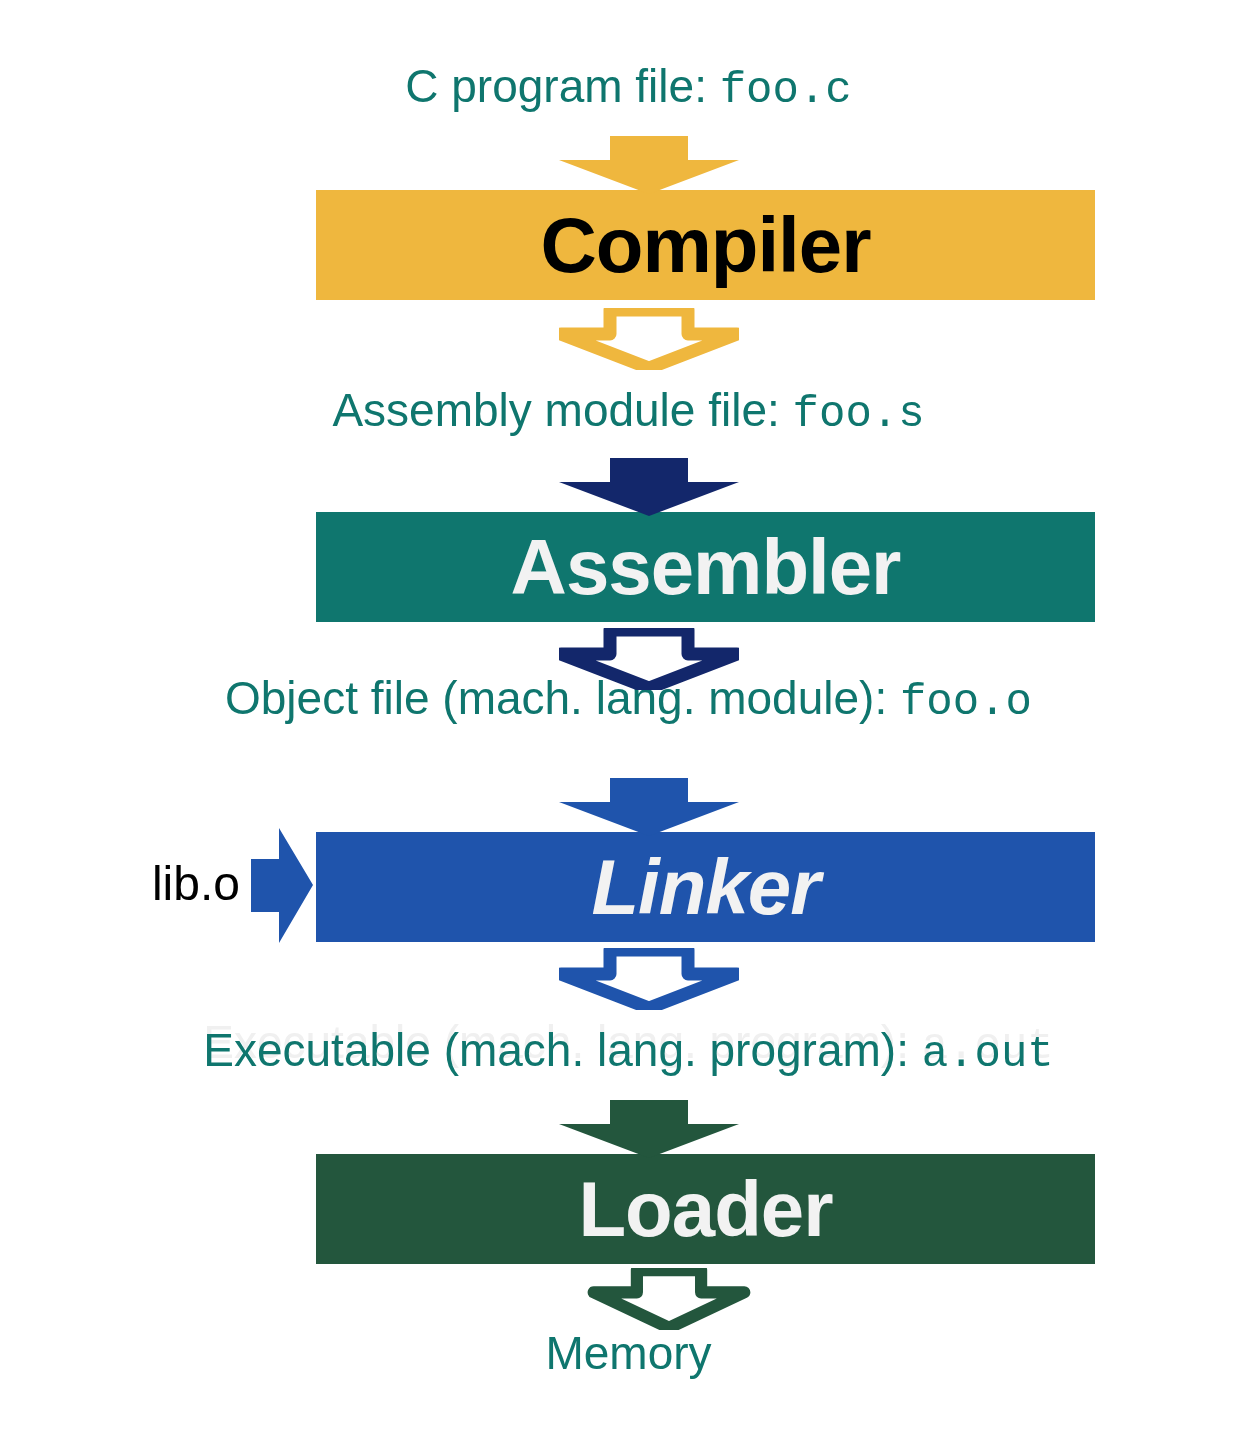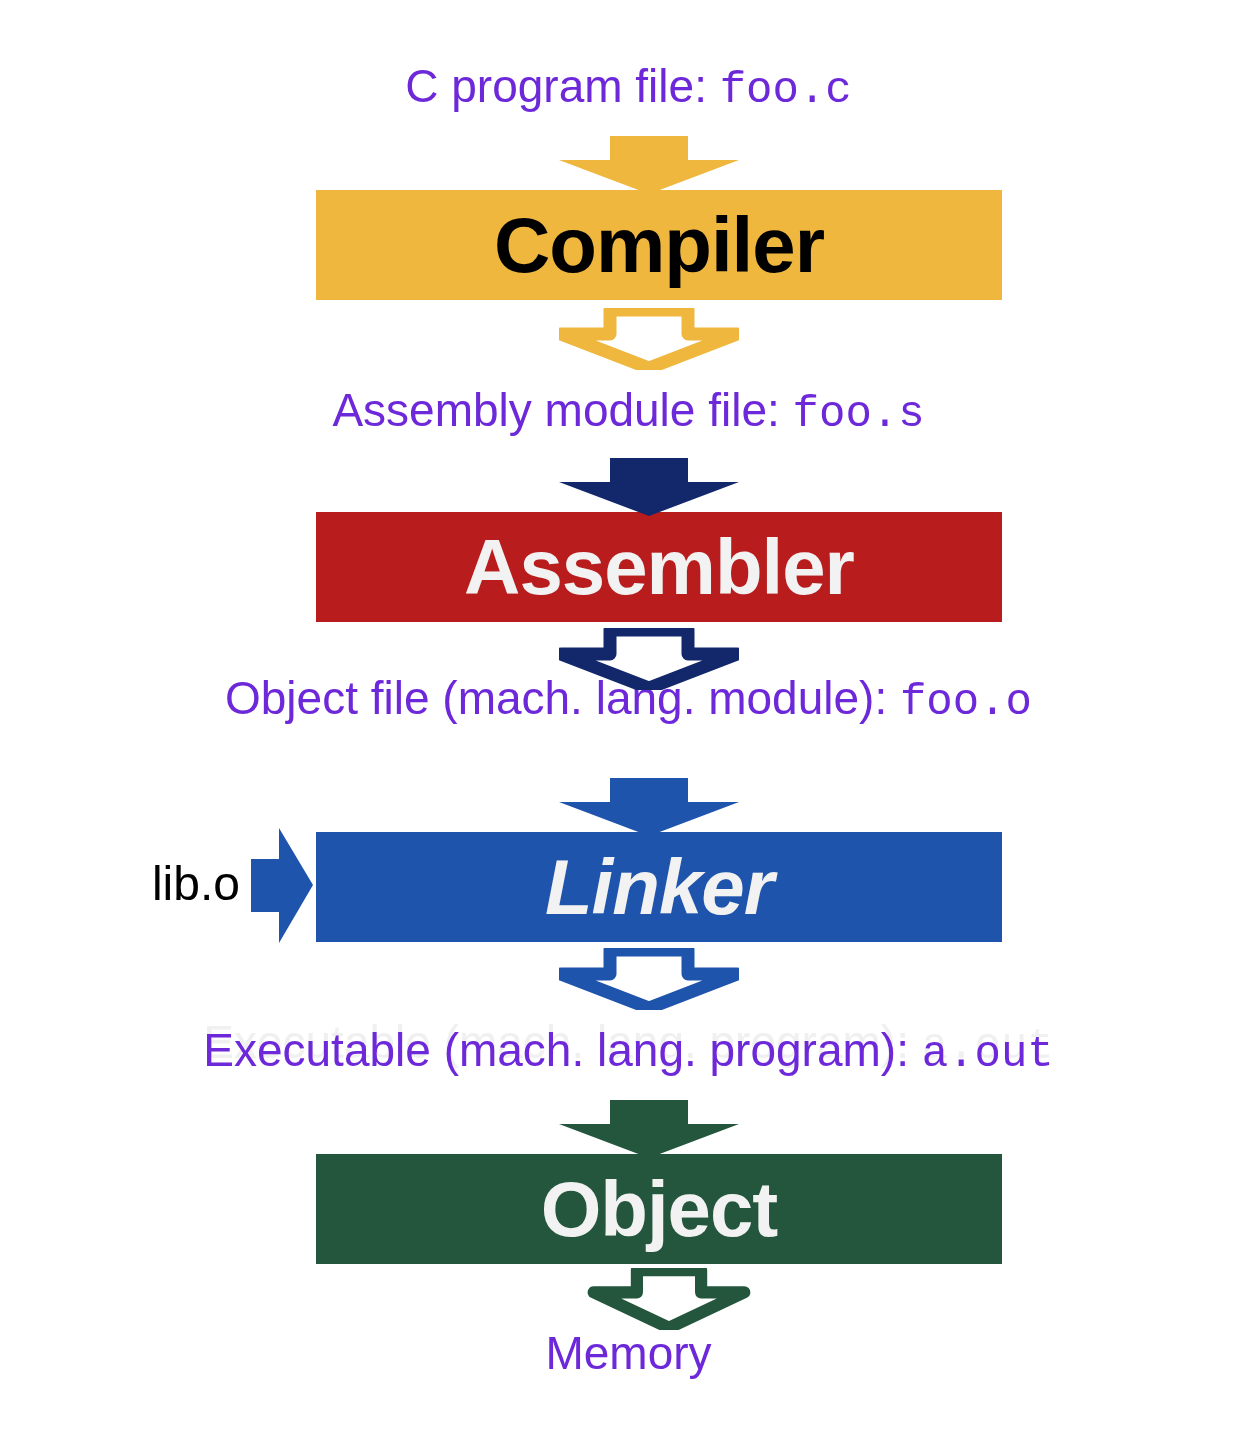--- a/index.html
+++ b/index.html
@@ -10,21 +10,21 @@
     overflow:hidden;
     position:relative;
   }
   .stage-wrap{position:absolute;left:0;top:0;width:1257px;height:1430px;}
 
   
   .textrow{
     position:absolute;
     left:0;width:1257px;
     text-align:center;
-    color:#6d28d9;
+    color:#0f766e;
     font-size:46px;
     line-height:56px;
     white-space:nowrap;
   }
   .textrow .mono{
     font-family:"Liberation Mono", monospace;
     font-size:44px;
     letter-spacing:0px;
   }
 
@@ -37,21 +37,21 @@
     line-height:56px;
     white-space:nowrap;
     color:#f0f0f0;
     z-index:0;
   }
   .ghost .mono{font-family:"Liberation Mono", monospace;font-size:44px;}
 
   
   .box{
     position:absolute;
-    left:316px;width:686px;height:110px;
+    left:316px;width:779px;height:110px;
     display:flex;align-items:center;justify-content:center;
     font-size:78px;
     font-weight:bold;
     letter-spacing:-1px;
     z-index:2;
   }
 
   
   .arrow{
     position:absolute;
@@ -116,21 +116,21 @@
   <div class="textrow" style="top:382px;">
     <span>Assembly module file: </span><span class="mono">foo.s</span>
   </div>
 
   <div class="arrow" style="top:458px;">
     <svg viewBox="0 0 180 58" xmlns="http://www.w3.org/2000/svg" aria-hidden="true">
       <path d="M51,0 L129,0 L129,24 L180,24 L90,58 L0,24 L51,24 Z" fill="#13276B"></path>
     </svg>
   </div>
 
-  <div class="box" style="top:512px;background:#b91c1c;color:#F2F2F2;">
+  <div class="box" style="top:512px;background:#0f766e;color:#F2F2F2;">
     <span>Assembler</span>
   </div>
 
   <div class="arrow-hollow" style="top:628px;">
     <svg viewBox="0 0 180 62" xmlns="http://www.w3.org/2000/svg" aria-hidden="true">
       <path d="M51,2 L129,2 L129,26 L178,26 L90,60 L2,26 L51,26 Z" fill="none" stroke="#13276B" stroke-width="13" stroke-linejoin="round"></path>
     </svg>
   </div>
 
   <div class="textrow" style="top:670px;">
@@ -171,21 +171,21 @@
     <span>Executable (mach. lang. program): </span><span class="mono">a.out</span>
   </div>
 
   <div class="arrow" style="top:1100px;">
     <svg viewBox="0 0 180 58" xmlns="http://www.w3.org/2000/svg" aria-hidden="true">
       <path d="M51,0 L129,0 L129,24 L180,24 L90,58 L0,24 L51,24 Z" fill="#23563D"></path>
     </svg>
   </div>
 
   <div class="box" style="top:1154px;background:#23563D;color:#F2F2F2;">
-    <span>Object</span>
+    <span>Loader</span>
   </div>
 
   <div class="arrow-hollow" style="top:1268px;left:579px;width:140px;height:56px;">
     <svg viewBox="0 0 140 56" xmlns="http://www.w3.org/2000/svg" aria-hidden="true">
       <path d="M41,2 L99,2 L99,22 L138,22 L70,54 L2,22 L41,22 Z" fill="none" stroke="#23563D" stroke-width="11" stroke-linejoin="round"></path>
     </svg>
   </div>
 
   <div class="textrow" style="top:1325px;">
     <span>Memory</span>

